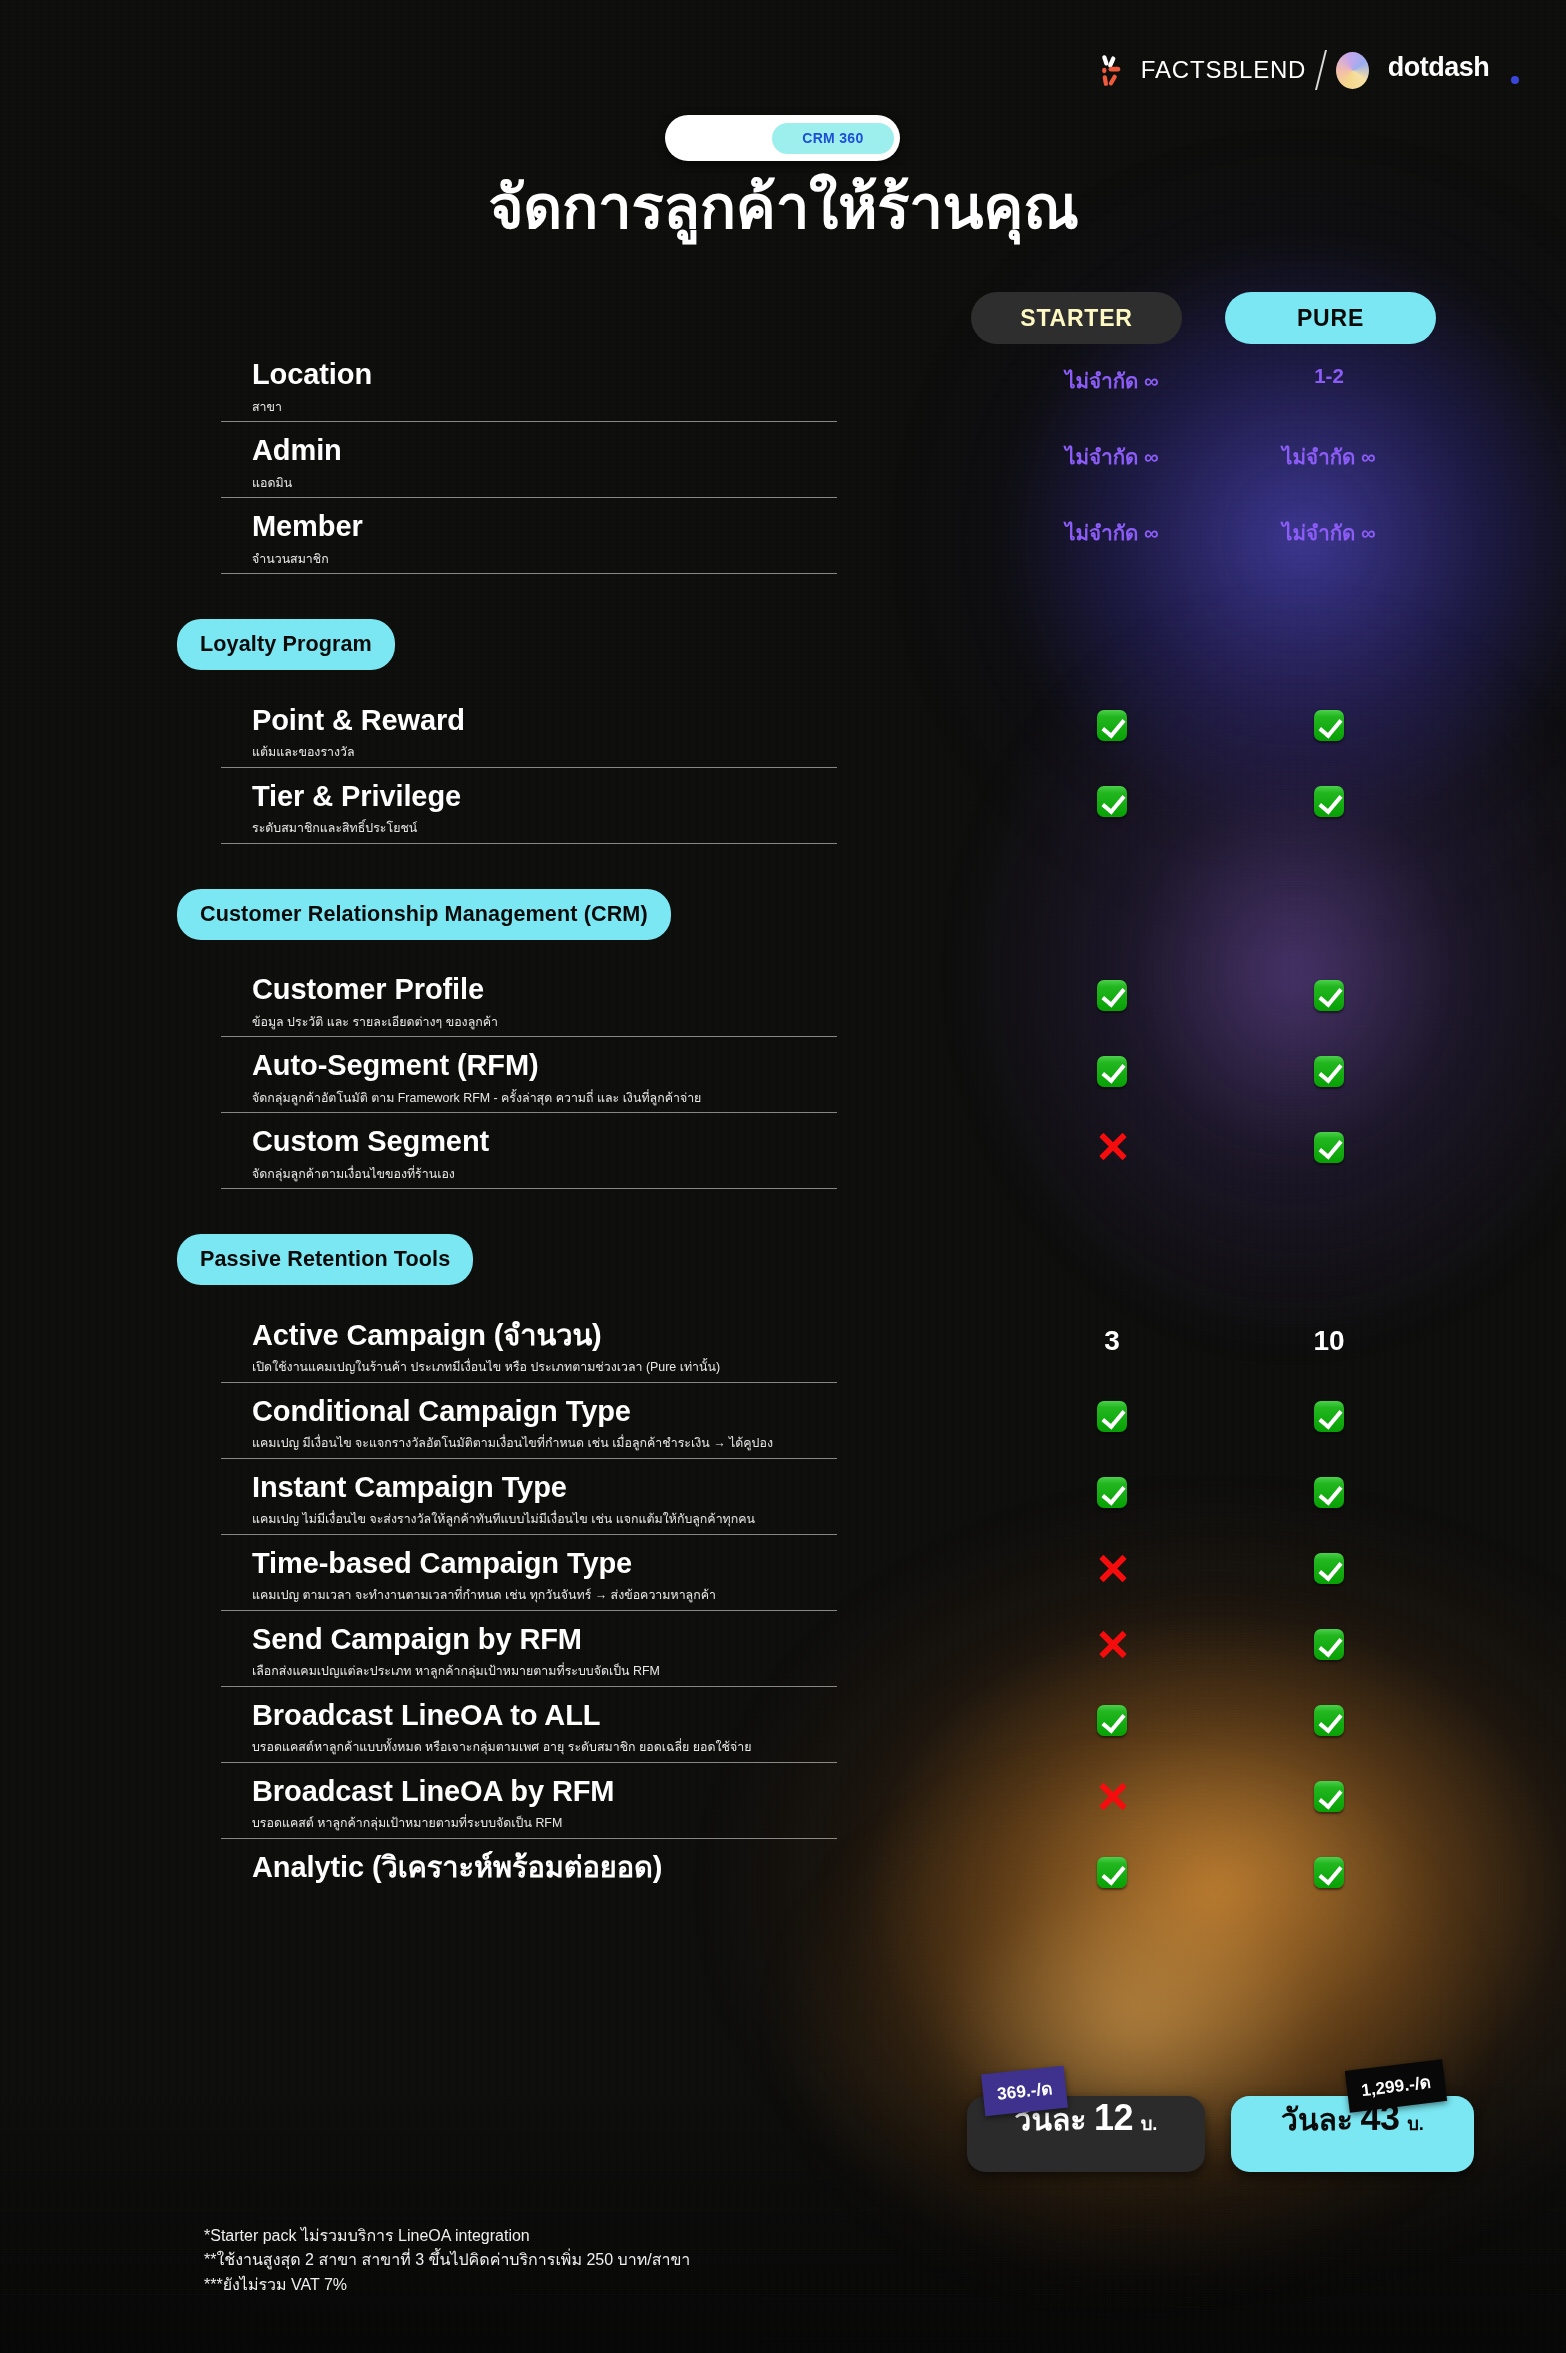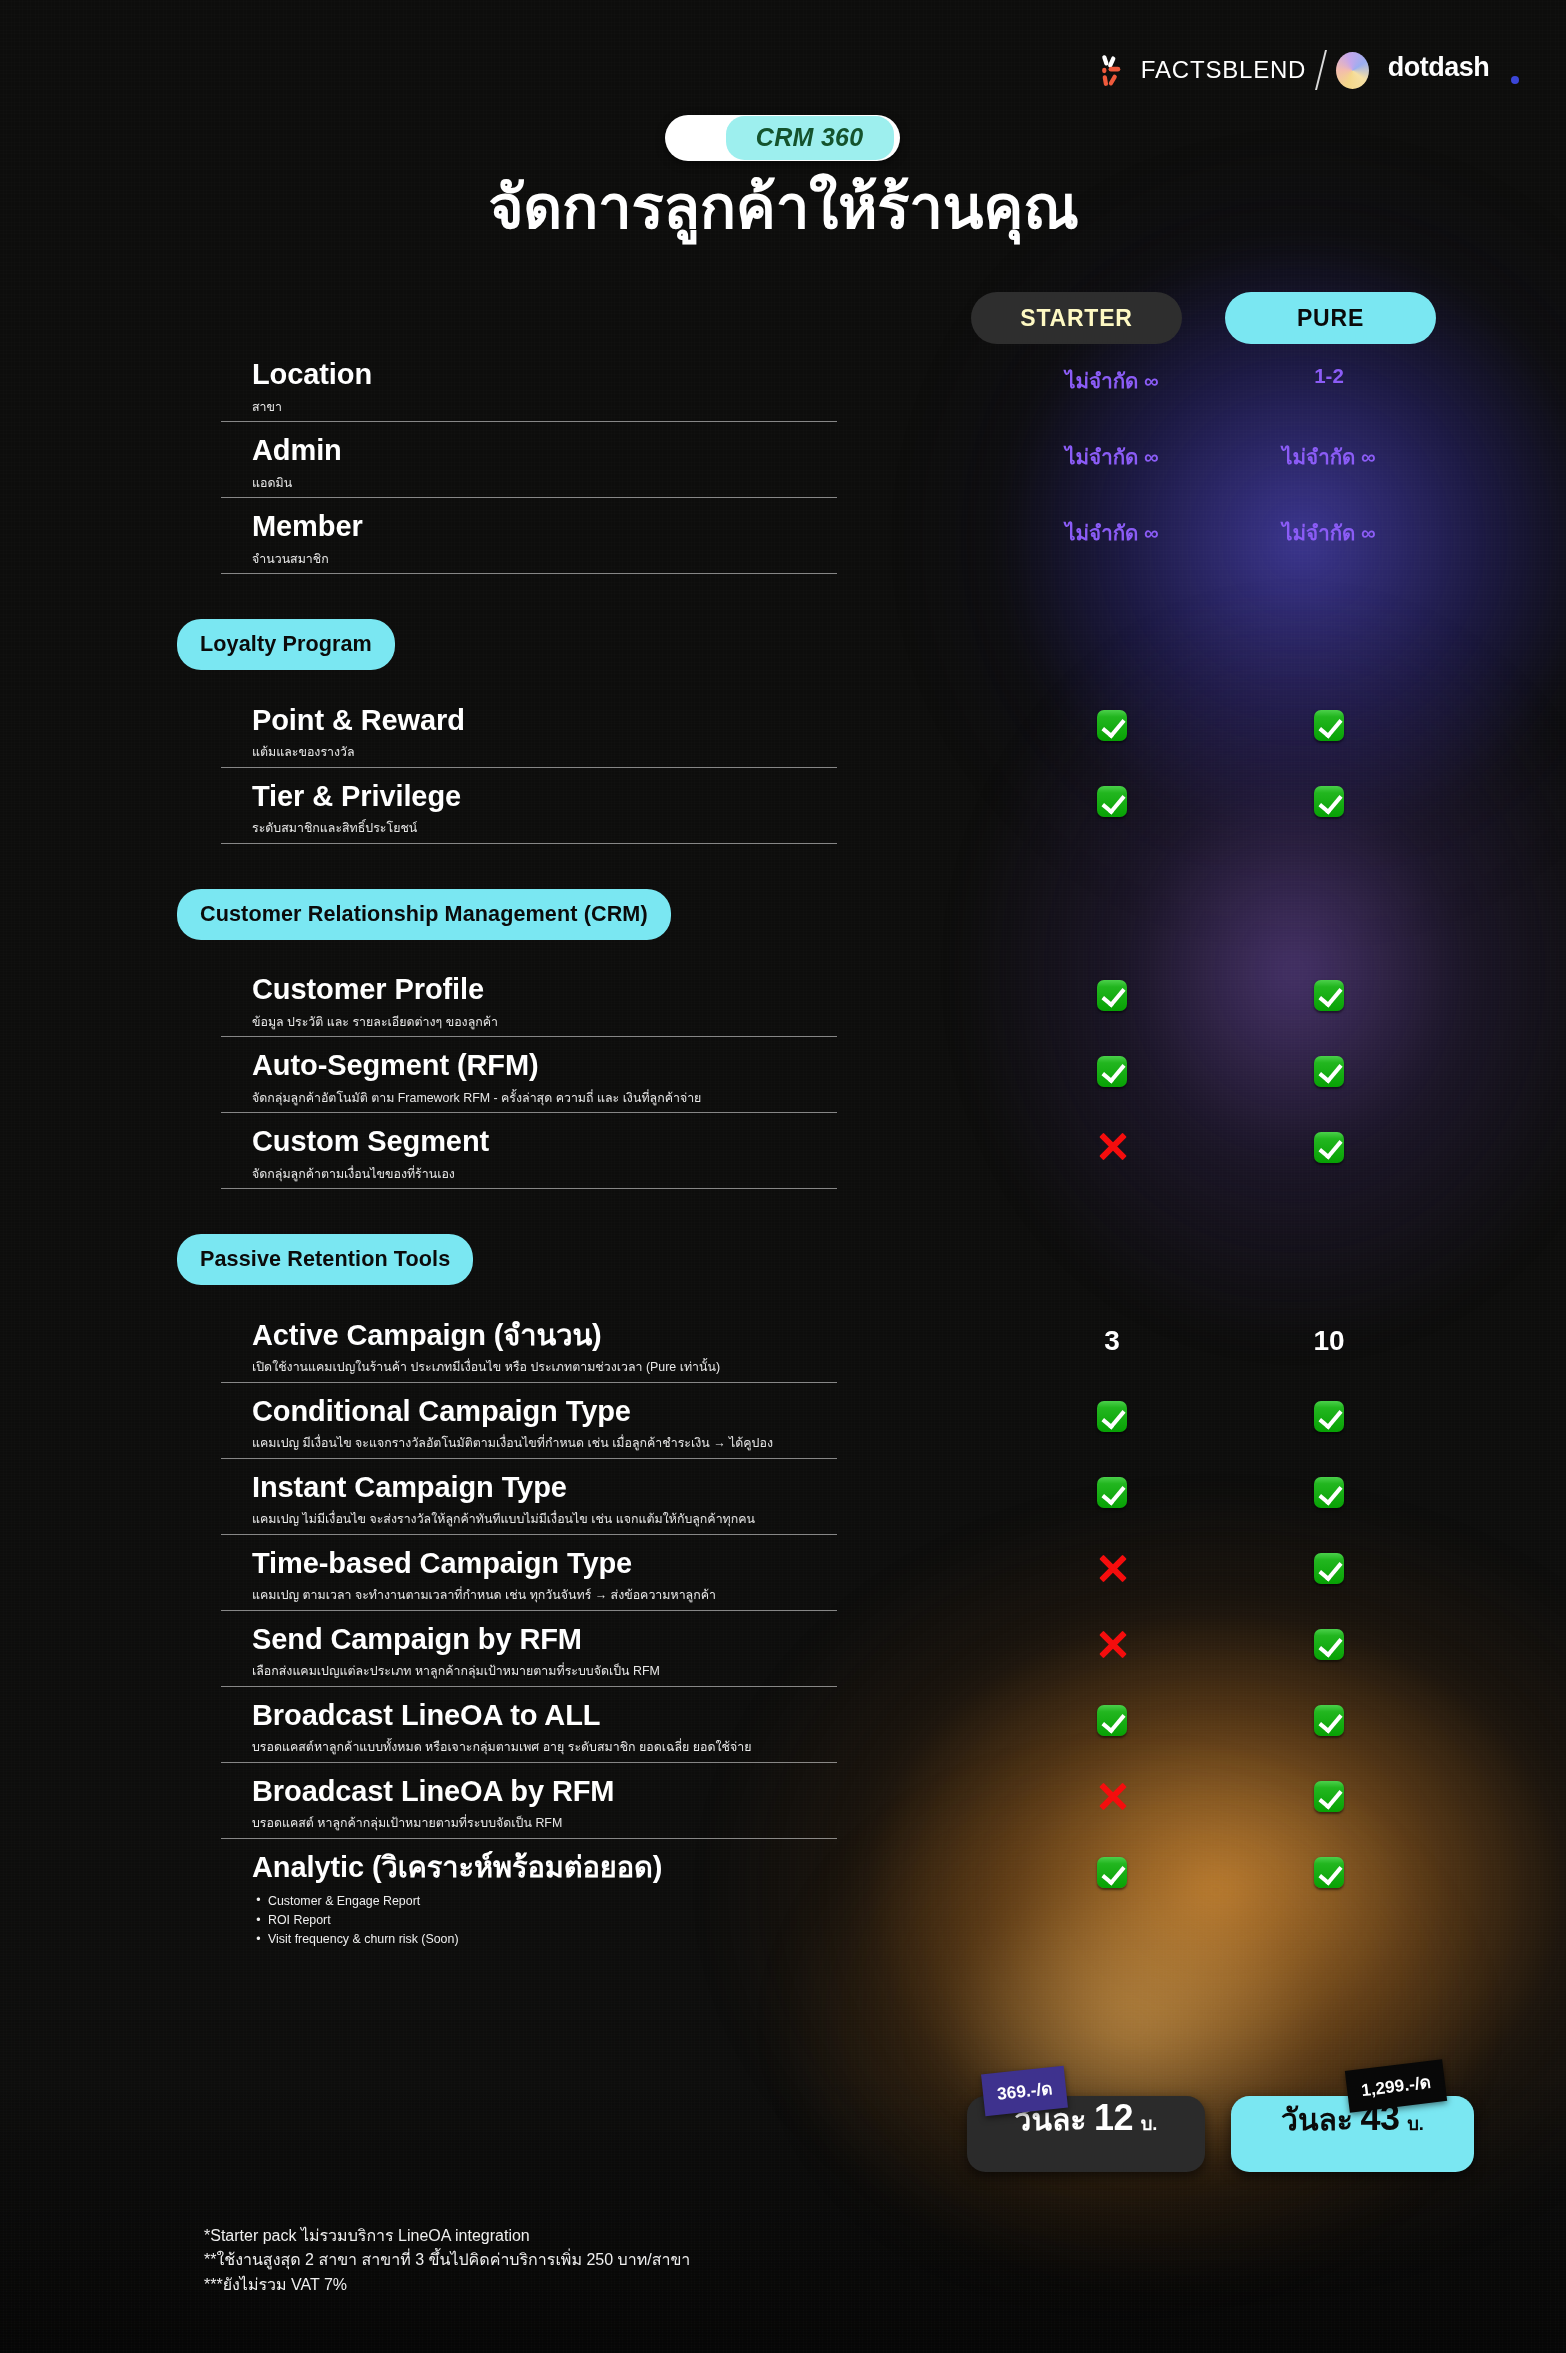--- a/index.html
+++ b/index.html
@@ -79,21 +79,21 @@
     position: absolute; left: 665px; top: 115px;
     width: 235px; height: 46px;
     background: #fff; border-radius: 23px;
     display: flex; align-items: center; justify-content: flex-end;
     padding-right: 6.5px;
     box-shadow: 0 2.7px 8.6px rgba(0,0,0,.55);
   }
   .crm-badge-inner {
     background: #9defee; border-radius: 18.4px;
     padding: 7px 30px 8px 30px;
-    color: #14532d; font-size: 25px; font-weight: 700; letter-spacing: 0.3px; font-style: italic;
+    color: #1d4ed8; font-size: 14px; font-weight: 700; letter-spacing: 0.3px;
   }
   .main-title {
     position: absolute; left: 0; top: 178px; width: 100%;
     text-align: center;
     color: #fff;
     font-size: 60px; font-weight: 700; letter-spacing: -0.3px;
     line-height: 1;
   }
 
   
@@ -461,25 +461,20 @@
             <div class="cell cell-pure">
               <span class="ic-check"></span>
             </div>
           </div>
           <div class="divider" style="top: 75px;"></div>
         </div>
         <div class="row">
           <div class="row-inner">
             <div class="row-label">
               <div class="row-title">Analytic (วิเคราะห์พร้อมต่อยอด)</div>
-              <ul class="row-bullets">
-                <li>Customer &amp; Engage Report</li>
-                <li>ROI Report</li>
-                <li>Visit frequency &amp; churn risk (Soon)</li>
-              </ul>
             </div>
             <div class="cell cell-starter">
               <span class="ic-check"></span>
             </div>
             <div class="cell cell-pure">
               <span class="ic-check"></span>
             </div>
           </div>
         </div>
       </div>

